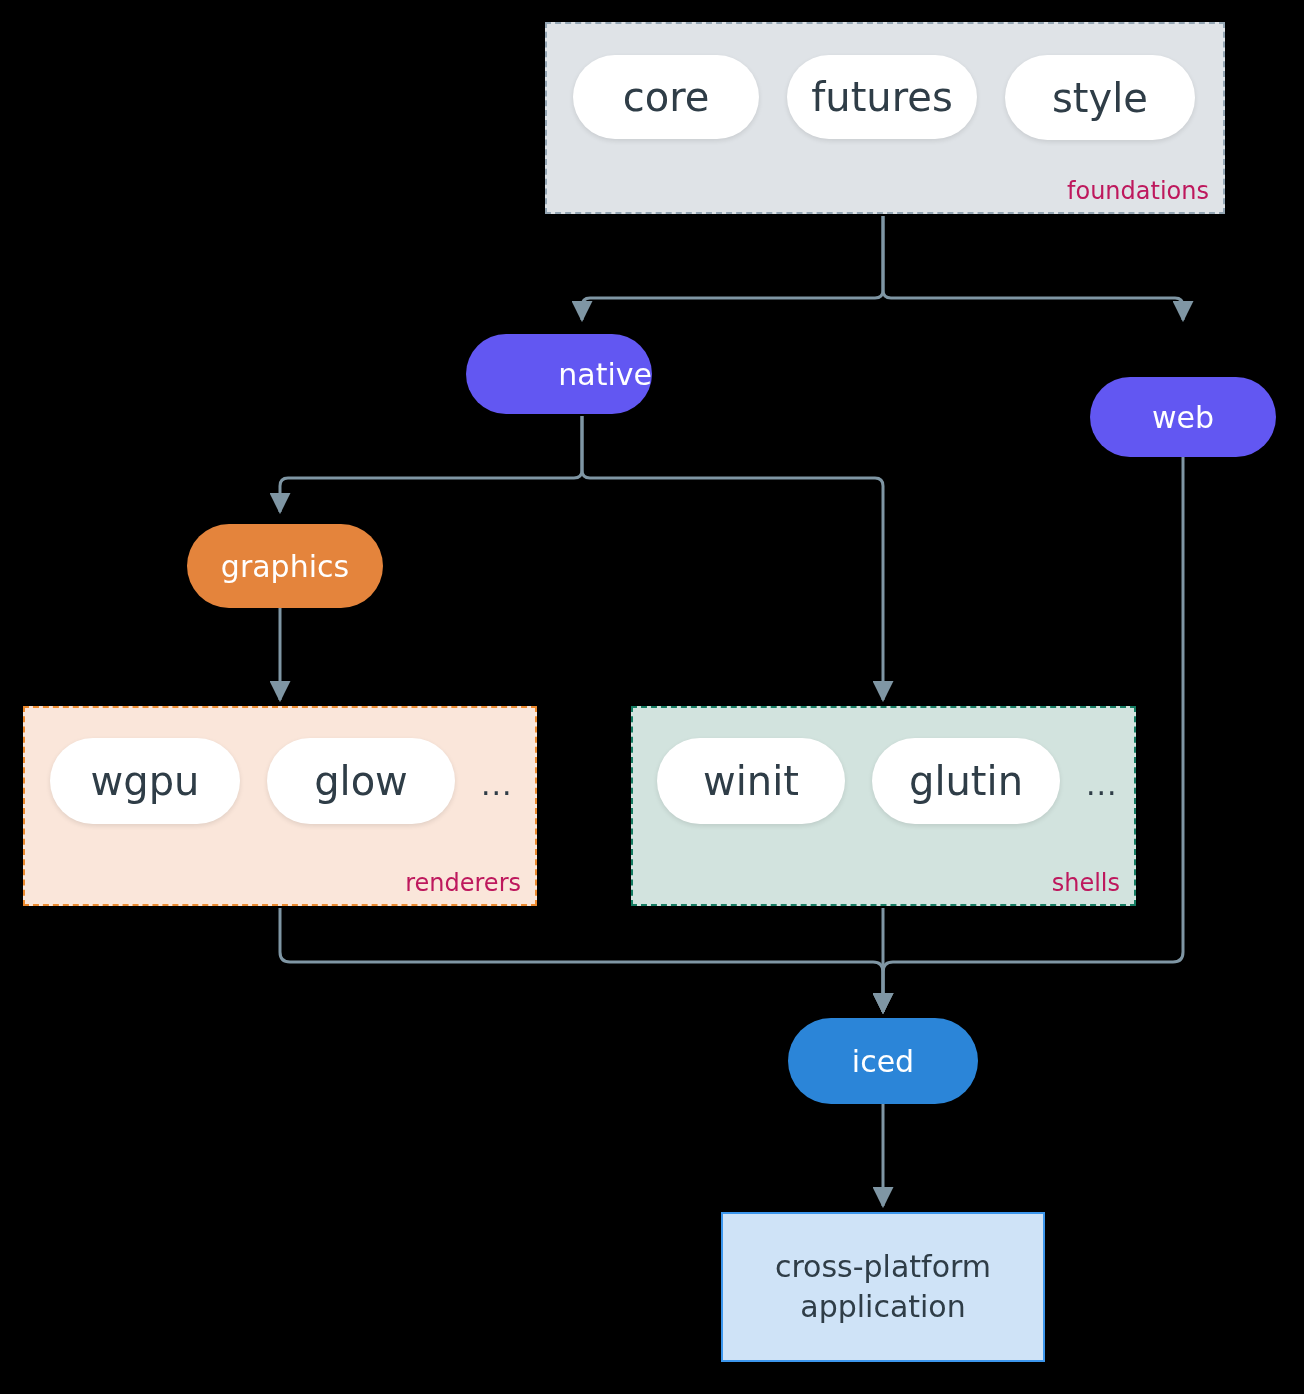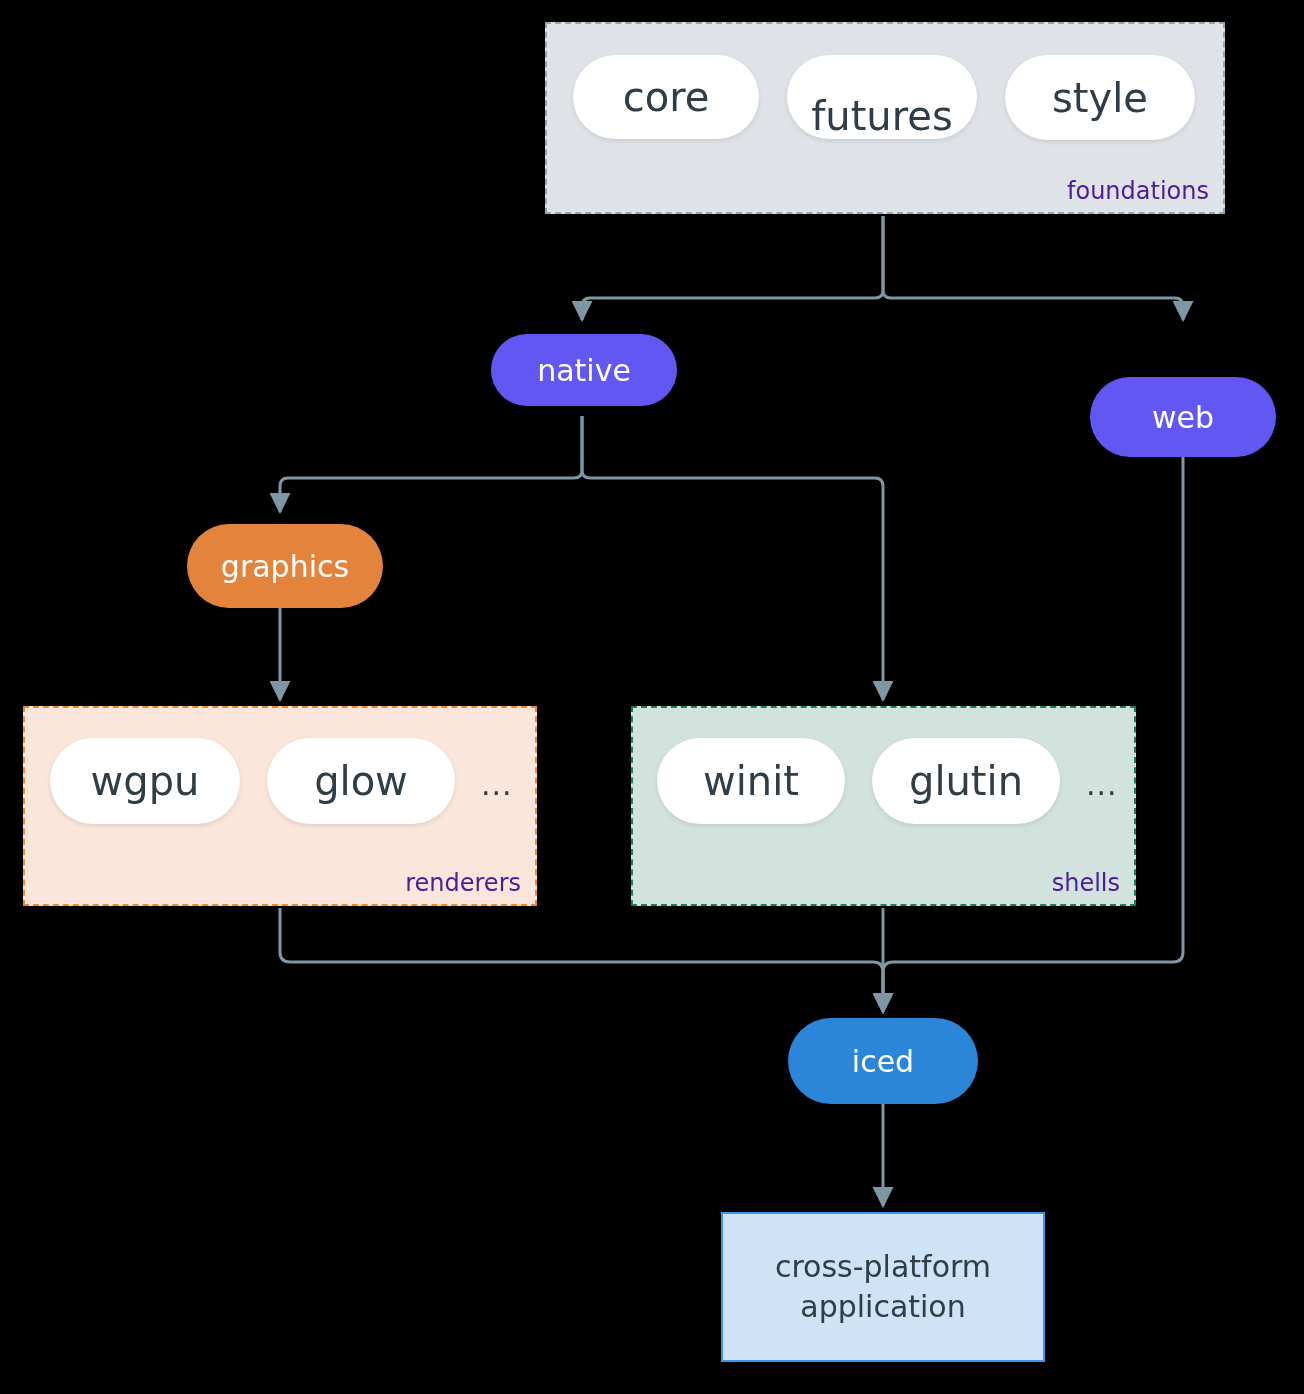--- a/index.html
+++ b/index.html
@@ -34,21 +34,21 @@
   
   .cluster {
     position: absolute;
     box-sizing: border-box;
   }
   .cluster-label {
     position: absolute;
     right: 14px;
     bottom: 8px;
     font-size: 24px;
-    color: #4c1d95;
+    color: #be185d;
     white-space: nowrap;
     line-height: 1.1;
   }
 
   #cluster-foundations {
     left: 545px;  top: 22px;
     width: 680px; height: 192px;
     background: #dfe3e7;
     border: 2px dashed #94a6b4;
   }
@@ -148,28 +148,28 @@
       <path d="M 883 1104 L 883 1206" marker-end="url(#ah)"></path>
     </g>
   </svg>
 
   <div id="cluster-foundations" class="cluster">
     <span class="cluster-label">foundations</span>
   </div>
   <div class="chip" style="left:573px; top:55px; width:186px; height:84px;">
     <span>core</span>
   </div>
-  <div class="chip" style="left:787px; top:55px; width:190px; height:84px;align-items:flex-end;">
+  <div class="chip" style="left:787px; top:55px; width:190px; height:84px;">
     <span>futures</span>
   </div>
   <div class="chip" style="left:1005px; top:55px; width:190px; height:85px;">
     <span>style</span>
   </div>
 
-  <div class="node-pill purple" style="left:491px; top:334px; width:186px; height:72px;">
+  <div class="node-pill purple" style="left:466px; top:334px; width:186px; height:80px;justify-content:flex-end;">
     <span>native</span>
   </div>
 
   <div class="node-pill purple" style="left:1090px; top:334px; width:186px; height:80px;margin-top:43px;">
     <span>web</span>
   </div>
 
   <div class="node-pill orange" style="left:187px; top:524px; width:196px; height:84px;">
     <span>graphics</span>
   </div>

